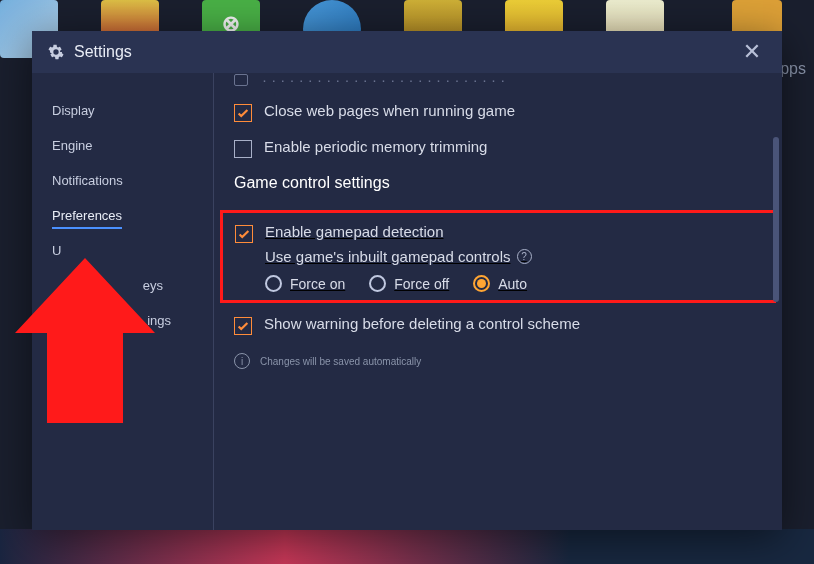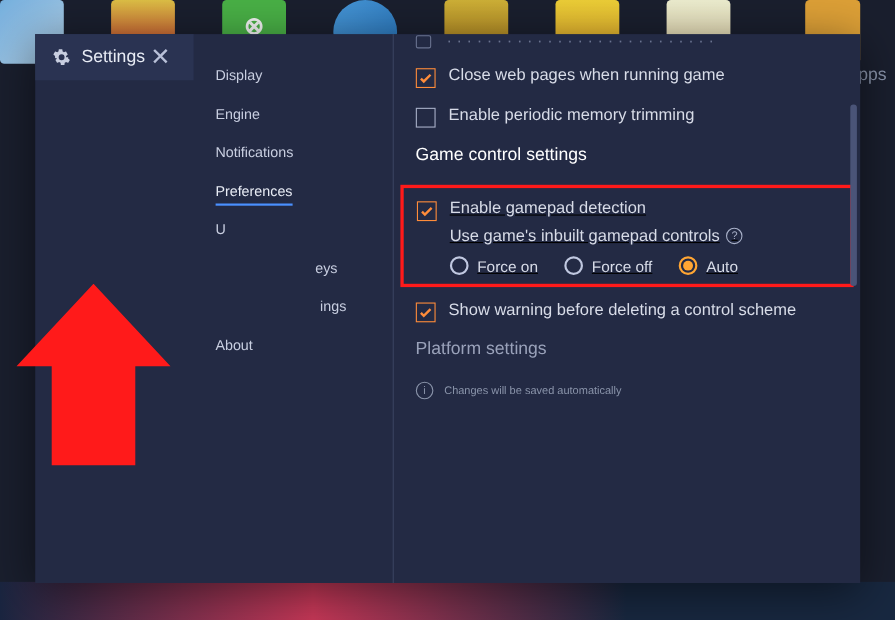--- a/index.html
+++ b/index.html
@@ -50,21 +50,21 @@
 .modal {
   position: absolute;
   top: 31px;
   left: 32px;
   width: 750px;
   height: 499px;
   background: #232a44;
   box-shadow: 0 8px 40px rgba(0,0,0,0.5);
   z-index: 10;
   display: flex;
-  flex-direction: row;
+  flex-direction: column;
 }
 .modal-header {
   height: 42px;
   background: #2a3352;
   display: flex;
   align-items: center;
   padding: 0 16px;
 }
 .gear-icon {
   width: 16px; height: 16px;
@@ -383,21 +383,20 @@
 
         <div class="opt-row">
           <div class="checkbox">
             <svg viewBox="0 0 16 16">
                 <path d="M3 8.5l3 3 7-7"></path>
               </svg>
           </div>
           <div class="opt-label">Show warning before deleting a control scheme</div>
         </div>
 
-        <div class="section-heading" style="color:#9aa2ba;">Platform settings</div>
 
         <div class="info-row">
           <span class="info-icon">i</span>
           <span class="info-text">Changes will be saved automatically</span>
         </div>
       </div>
       <div class="scrollbar-track"></div>
     </div>
   </div>
 </div>

